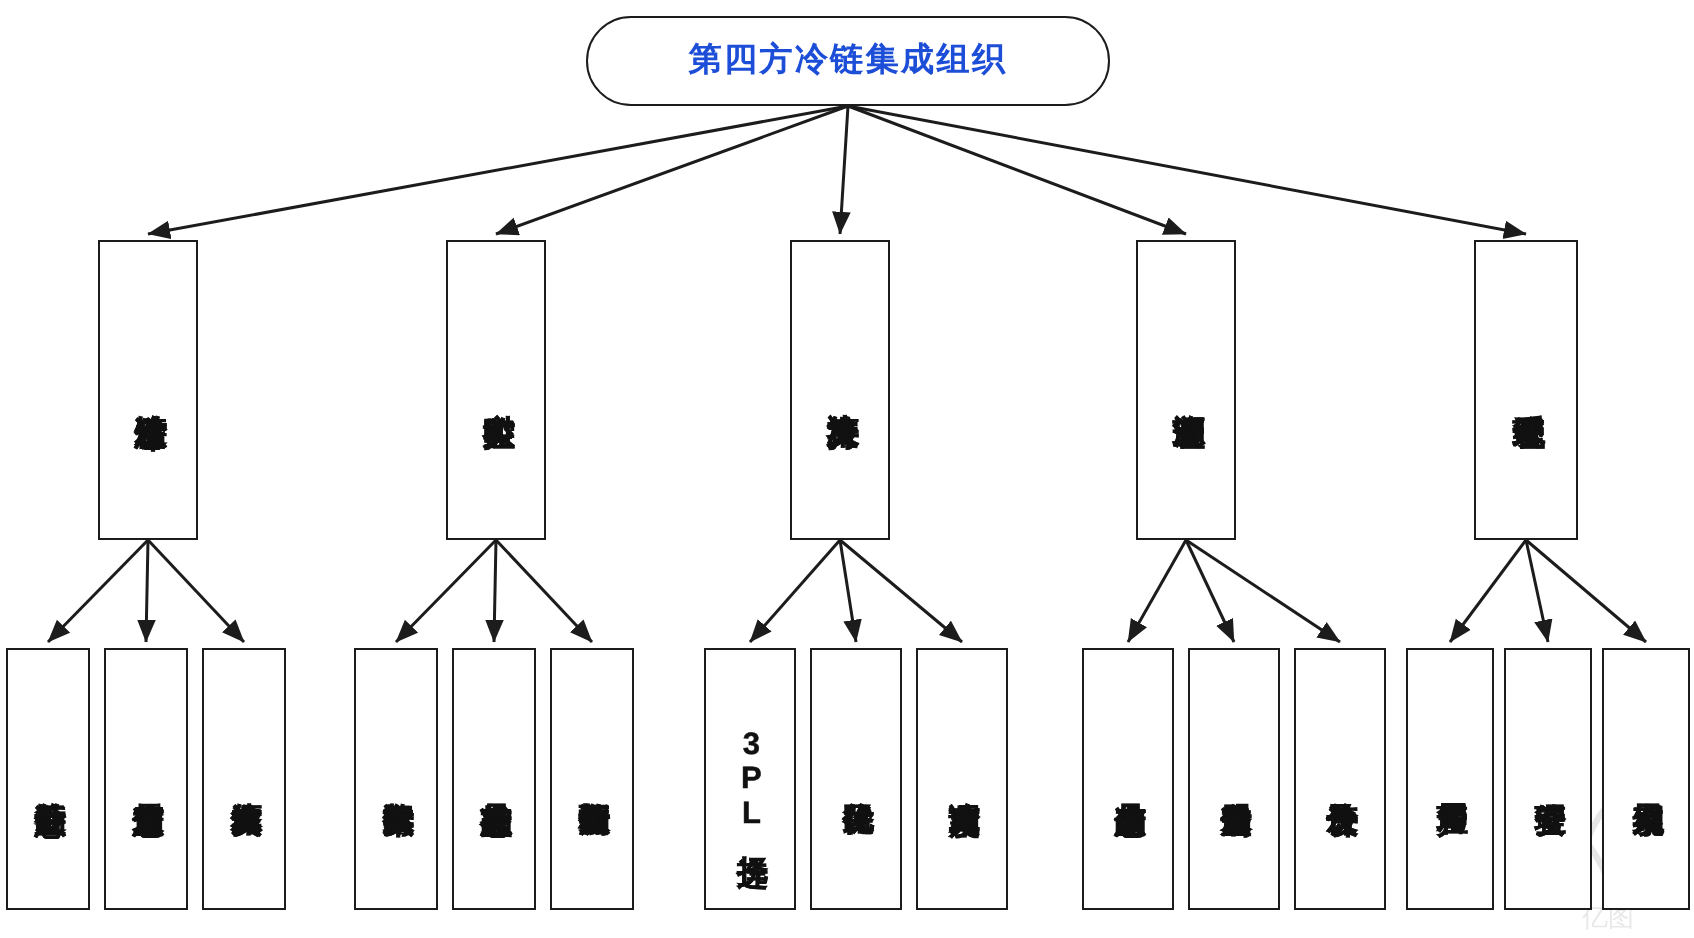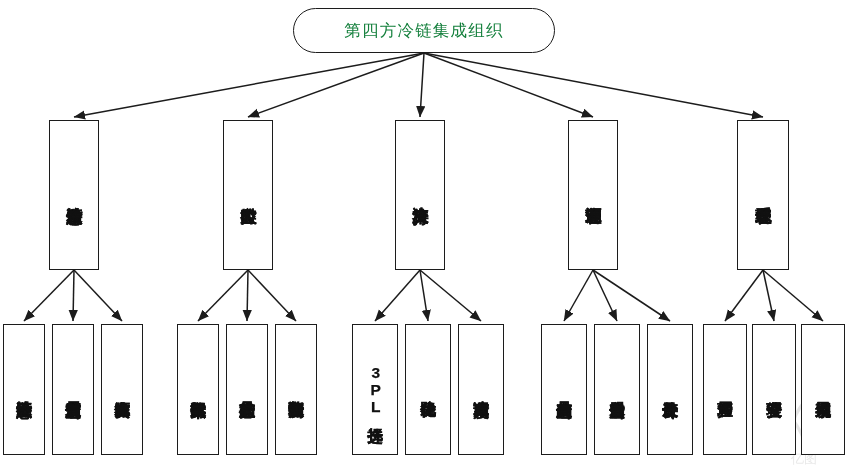--- a/index.html
+++ b/index.html
@@ -34,22 +34,22 @@
     align-items: center;
     justify-content: center;
     z-index: 2;
   }
   .node-root {
     border-radius: 26px;
     border-width: 1.8px;
   }
   .node-label-h {
     font-size: 16.5px;
-    font-weight: 400;
-    color: #15803d;
+    font-weight: 700;
+    color: #1d4ed8;
     letter-spacing: 1.2px;
     line-height: 1.1;
     white-space: nowrap;
   }
   .node-label-v {
     font-size: 16px;
     font-weight: 700;
     color: #111111;
     writing-mode: vertical-rl;
     text-orientation: upright;

